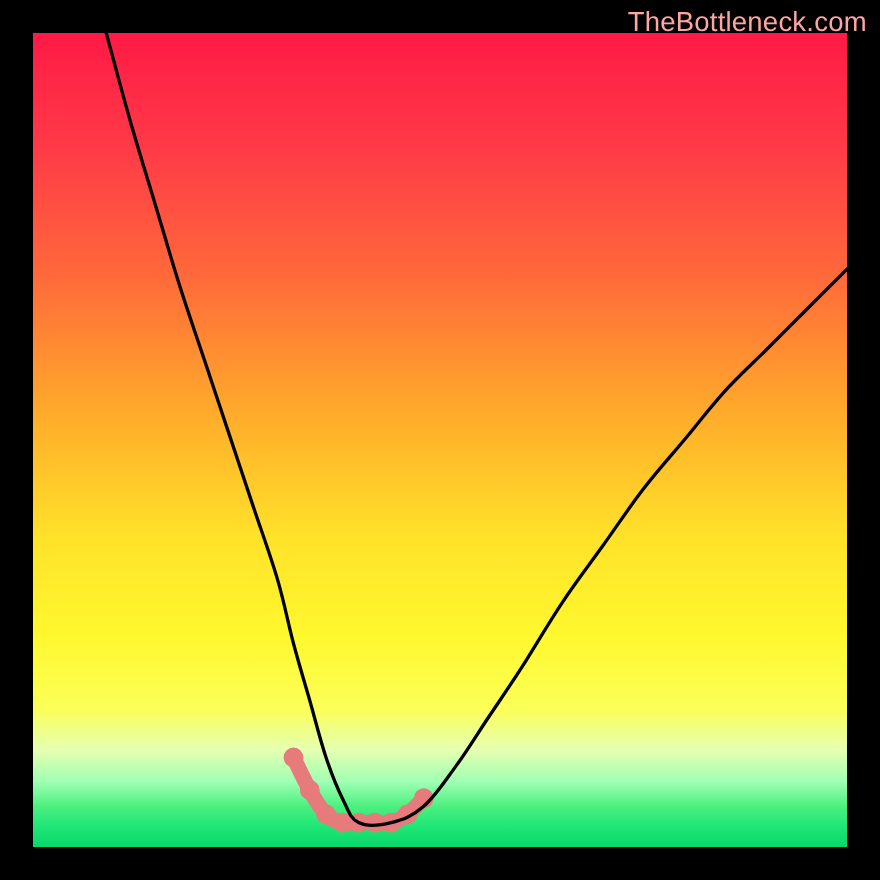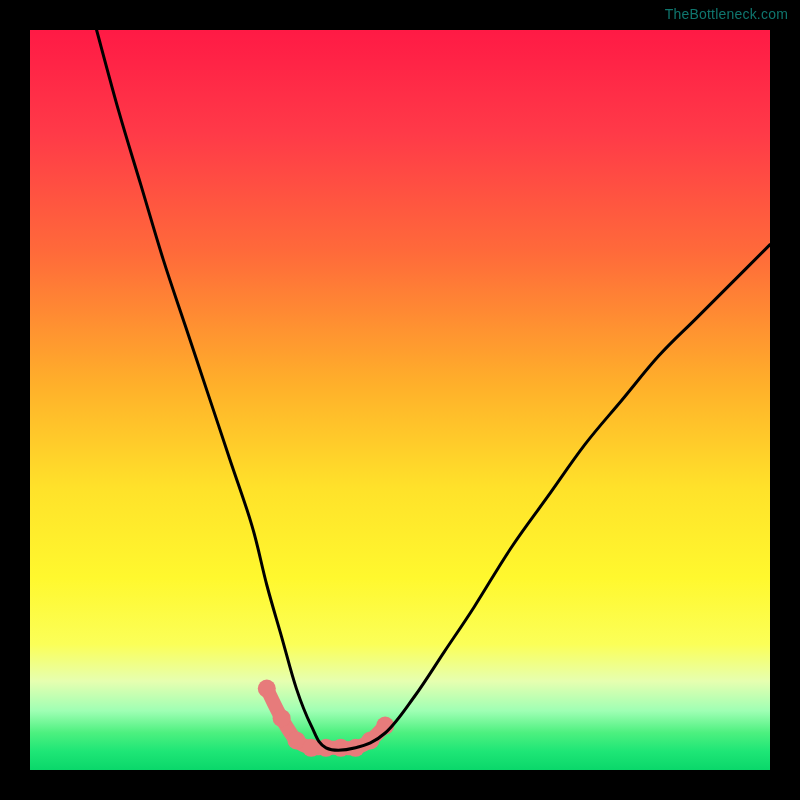--- a/index.html
+++ b/index.html
@@ -32,22 +32,22 @@
     inset: 0;
   }
   .curve-svg {
     position: absolute;
     inset: 0;
   }
   .watermark {
     position: absolute;
     top: 6px;
     right: 12px;
-    color: #0f766e;
-    font-size: 14px;
+    color: #fca5a5;
+    font-size: 25px;
     letter-spacing: 0.2px;
     font-weight: 500;
     user-select: none;
   }
 </style>
 </head>
 <body>
 
 <div class="frame">
 

